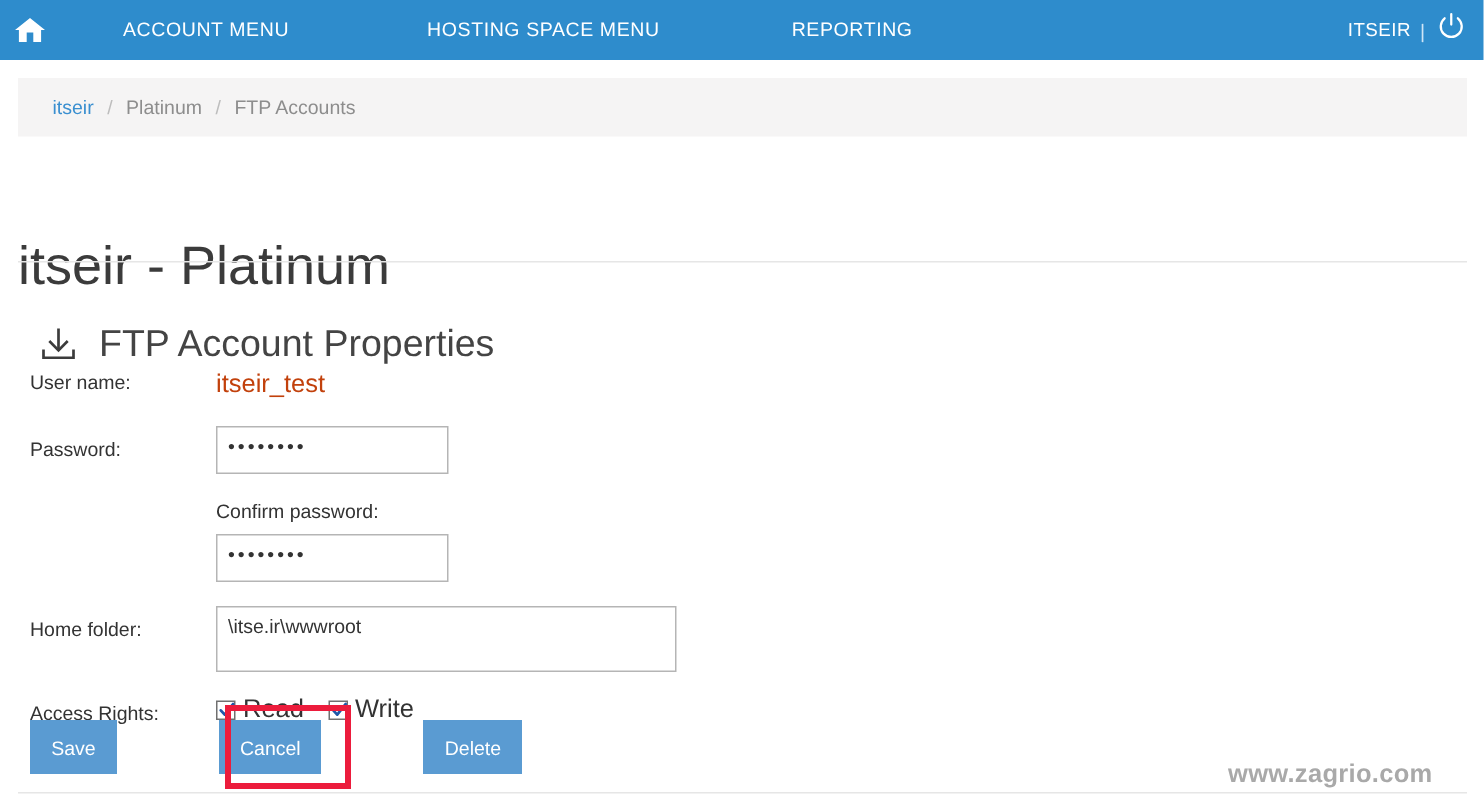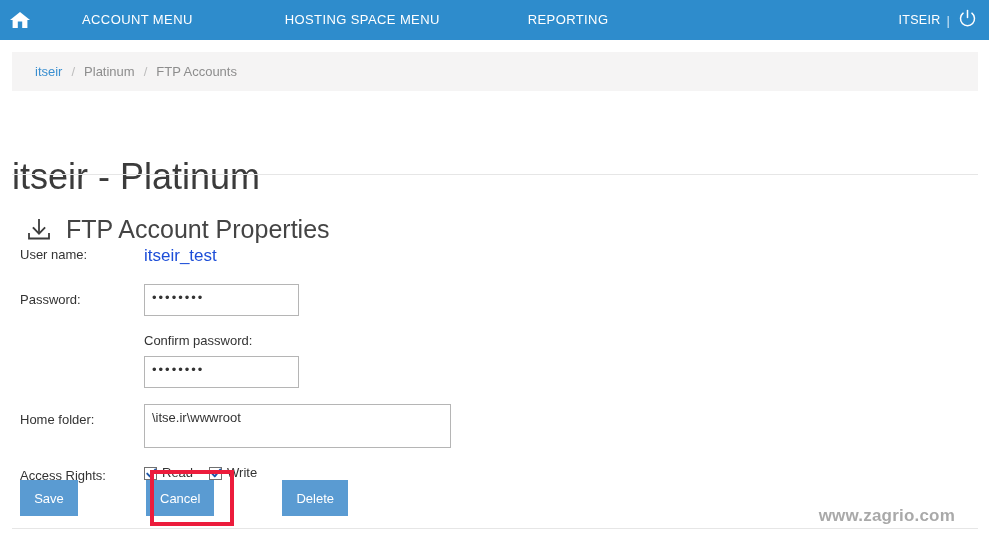--- a/index.html
+++ b/index.html
@@ -178,21 +178,21 @@
     padding-left: 20px;
     box-sizing: border-box;
     font-size: 13px;
     color: #333333;
     line-height: 18px;
   }
   .form-field { flex: 1 1 auto; }
 
   .static-value {
     font-size: 17px;
-    color: #1d4ed8;
+    color: #c2410c;
     font-weight: 400;
     line-height: 20px;
     margin-top: 20px;
   }
 
   .txt-input {
     border: 1px solid #b5b5b5;
     background: #ffffff;
     font-family: "Liberation Sans", sans-serif;
     font-size: 13px;
@@ -234,21 +234,21 @@
     height: 13px;
     border: 1px solid #707070;
     background: #ffffff;
     position: relative;
     box-sizing: border-box;
     margin-right: 5px;
     flex: 0 0 auto;
   }
   .cbx svg { position: absolute; left: 0; top: -1px; }
   .cbx-label {
-    font-size: 13px;
+    font-size: 17px;
     color: #333333;
     line-height: 14px;
   }
 
   
   .btn-row {
     position: absolute;
     left: 20px;
     top: 480px;
     display: flex;

